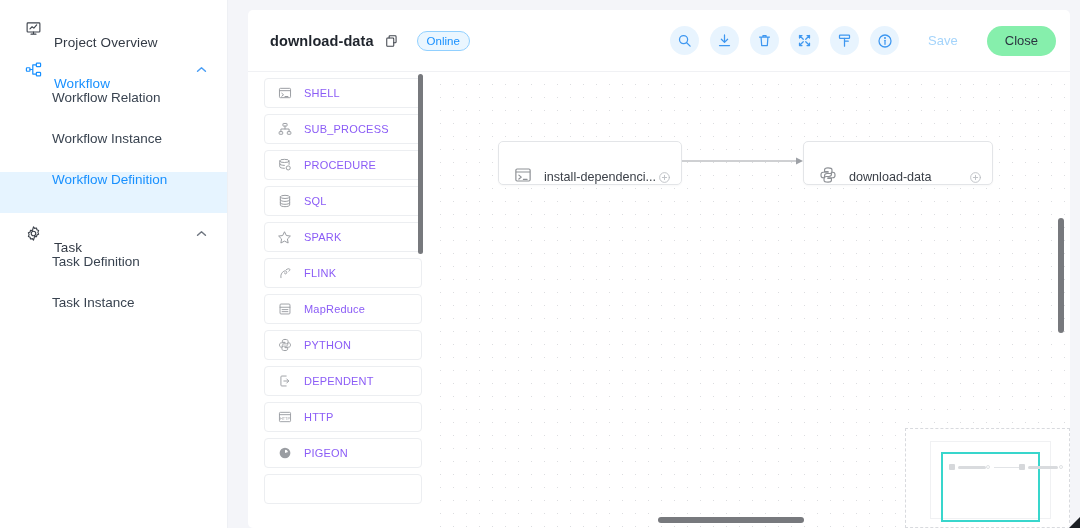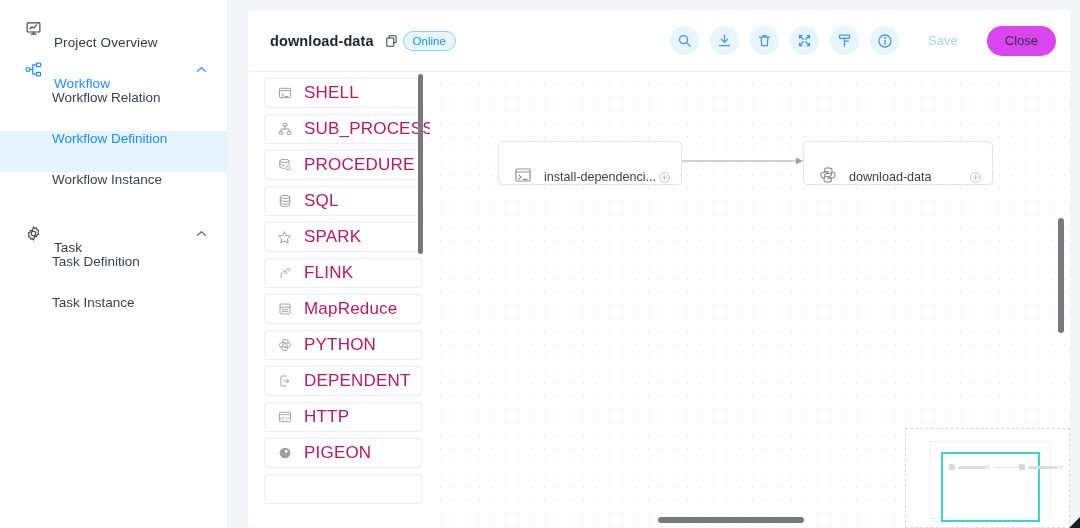--- a/index.html
+++ b/index.html
@@ -58,54 +58,54 @@
     overflow: hidden;
   }
   
   .hdr {
     height: 62px; border-bottom: 1px solid #f0f1f4;
     display: flex; align-items: center; padding: 0 14px 0 22px;
   }
   .wf-title { font-size: 14.5px; font-weight: bold; color: #1f242c; letter-spacing: .1px; }
   .copy-ico { margin-left: 11px; width: 14px; height: 14px; display:flex; align-items:center; justify-content:center; cursor:pointer;}
   .badge {
-    margin-left: 4px; height: 20px; line-height: 18px;
+    margin-left: 18px; height: 20px; line-height: 18px;
     padding: 0 9px; border: 1px solid #91d0ff; border-radius: 10px;
     background: #eaf6ff; color: #1890ff; font-size: 11.5px;
   }
   .hdr-right { margin-left: auto; display: flex; align-items: center; gap: 11px; }
   .rbtn {
     width: 29px; height: 29px; border-radius: 50%;
     background: #e8f4fe; display: flex; align-items: center; justify-content: center;
     cursor: pointer;
   }
   .txtbtn {
     height: 30px; border-radius: 15px; padding: 0 18px;
     display: flex; align-items: center; font-size: 13px; cursor: pointer;
   }
   .txtbtn.save { color: #a4d4fb; background: #ffffff; }
-  .txtbtn.close { color: #2b3340; background: #d946ef; }
+  .txtbtn.close { color: #2b3340; background: #86efac; }
 
   
   .body { position: absolute; top: 62px; left: 0; right: 0; bottom: 0; display: flex; }
 
   
   .palette {
     width: 182px; flex: 0 0 182px; padding: 6px 8px 0 16px;
     position: relative; overflow: hidden;
   }
   .pal-item {
     height: 30px; margin-bottom: 6px;
     border: 1px solid #eceef1; border-radius: 4px;
     display: flex; align-items: center; padding-left: 12px;
     background: #ffffff; cursor: grab;
   }
   .pal-item .pico { width: 15px; height: 15px; margin-right: 12px; flex:0 0 15px;
       display:flex; align-items:center; justify-content:center; }
-  .pal-item .plbl { font-size: 17px; color: #be185d; letter-spacing: .2px; }
+  .pal-item .plbl { font-size: 11px; color: #8b5cf6; letter-spacing: .2px; }
   .pal-scroll {
     position: absolute; left: 170px; top: 2px; width: 5px; height: 180px;
     background: #77797d; border-radius: 3px;
   }
 
   
   .canvas {
     flex: 1 1 auto; position: relative; overflow: hidden;
     background-color: #ffffff;
     background-image: radial-gradient(circle, #dcdde0 0.8px, transparent 0.9px);
@@ -189,25 +189,25 @@
       <span class="chev">
         <svg width="11" height="7" viewBox="0 0 12 8" fill="none" stroke="#4a9ef5" stroke-width="1.7" stroke-linecap="round" stroke-linejoin="round">
             <path d="M1.5 6L6 2l4.5 4"></path>
           </svg>
       </span>
     </div>
 
     <div class="nav-sub">
       <span>Workflow Relation</span>
     </div>
+    <div class="nav-sub">
+      <span>Workflow Instance</span>
+    </div>
     <div class="nav-sub selected">
       <span>Workflow Definition</span>
-    </div>
-    <div class="nav-sub">
-      <span>Workflow Instance</span>
     </div>
 
     <div class="nav-group-head">
       <span class="ico">
         <svg width="17" height="17" viewBox="0 0 24 24" fill="none" stroke="#3d434c" stroke-width="1.6">
           <circle cx="12" cy="12" r="3.2"></circle>
           <path d="M12 2.6l1.6 2.1 2.6-.5.6 2.6 2.4 1.1-1 2.5 1 2.5-2.4 1.1-.6 2.6-2.6-.5L12 21.4l-1.6-2.1-2.6.5-.6-2.6-2.4-1.1 1-2.5-1-2.5 2.4-1.1.6-2.6 2.6.5z" stroke-linejoin="round"></path>
         </svg>
       </span>
       <span class="lbl">Task</span>

